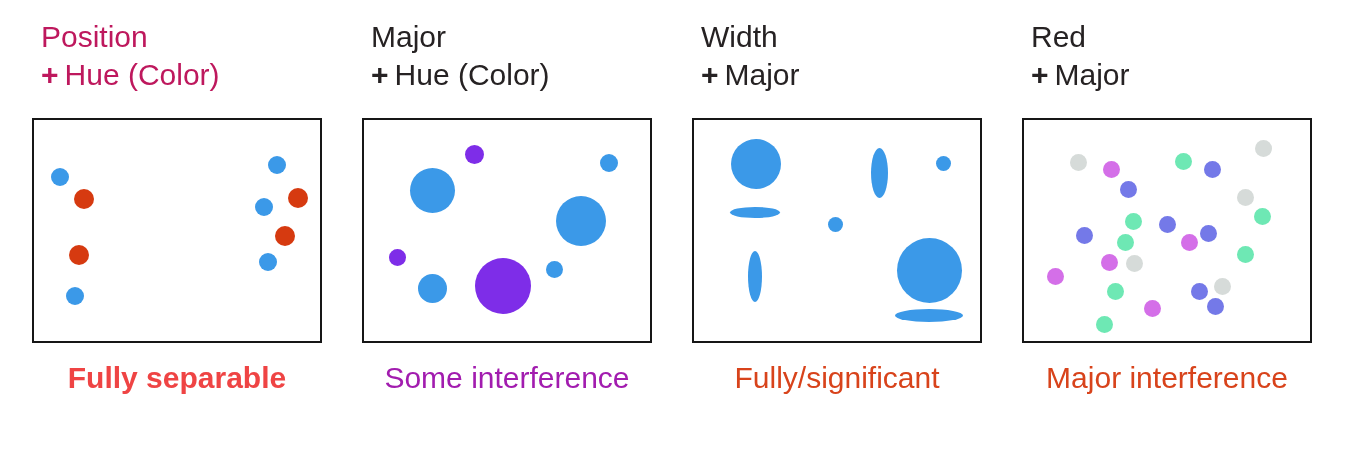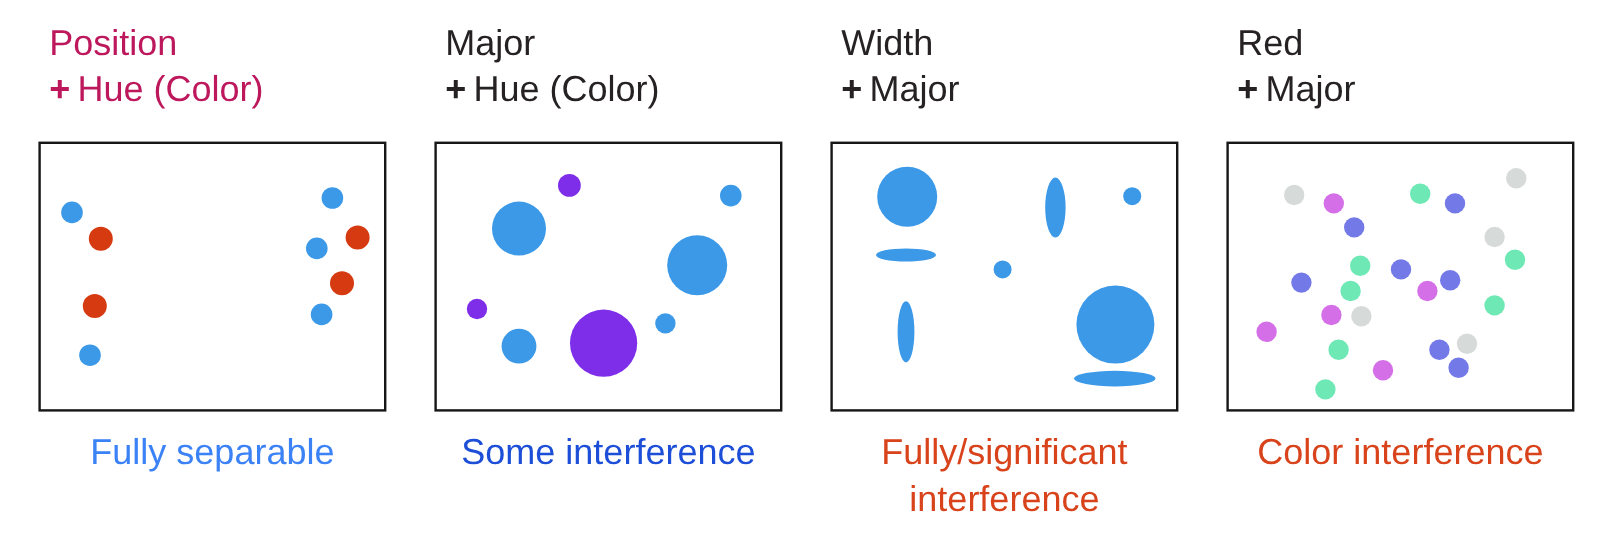--- a/index.html
+++ b/index.html
@@ -79,21 +79,21 @@
         <div class="dot" style="left: 40px; top: 69px; width: 20px; height: 20px; background: rgb(214, 58, 16);"></div>
         <div class="dot" style="left: 35px; top: 125px; width: 20px; height: 20px; background: rgb(214, 58, 16);"></div>
         <div class="dot" style="left: 32px; top: 167px; width: 18px; height: 18px; background: rgb(59, 153, 232);"></div>
         <div class="dot" style="left: 234px; top: 36px; width: 18px; height: 18px; background: rgb(59, 153, 232);"></div>
         <div class="dot" style="left: 254px; top: 68px; width: 20px; height: 20px; background: rgb(214, 58, 16);"></div>
         <div class="dot" style="left: 221px; top: 78px; width: 18px; height: 18px; background: rgb(59, 153, 232);"></div>
         <div class="dot" style="left: 241px; top: 106px; width: 20px; height: 20px; background: rgb(214, 58, 16);"></div>
         <div class="dot" style="left: 225px; top: 133px; width: 18px; height: 18px; background: rgb(59, 153, 232);"></div>
       </div>
   </div>
-  <div class="caption" style="color: #3b82f6;">
+  <div class="caption" style="color: #ef4444; font-weight: bold;">
     <span class="cline">Fully separable</span>
 
   </div>
 </div>
 
 <div class="panel" style="left: 362px;">
   <div class="panel-title" style="color: rgb(38, 34, 35);">
     <span class="tline">Major</span>
     <span class="tline"><span class="plus">+</span><span>Hue (Color)</span></span>
   </div>
@@ -102,21 +102,21 @@
         <div class="dot" style="left: 100.5px; top: 24.5px; width: 19px; height: 19px; background: rgb(126, 45, 232);"></div>
         <div class="dot" style="left: 45.5px; top: 47.5px; width: 45px; height: 45px; background: rgb(59, 153, 232);"></div>
         <div class="dot" style="left: 236px; top: 34px; width: 18px; height: 18px; background: rgb(59, 153, 232);"></div>
         <div class="dot" style="left: 192px; top: 76px; width: 50px; height: 50px; background: rgb(59, 153, 232);"></div>
         <div class="dot" style="left: 24.5px; top: 128.5px; width: 17px; height: 17px; background: rgb(126, 45, 232);"></div>
         <div class="dot" style="left: 53.5px; top: 153.5px; width: 29px; height: 29px; background: rgb(59, 153, 232);"></div>
         <div class="dot" style="left: 111px; top: 138px; width: 56px; height: 56px; background: rgb(126, 45, 232);"></div>
         <div class="dot" style="left: 181.5px; top: 140.5px; width: 17px; height: 17px; background: rgb(59, 153, 232);"></div>
       </div>
   </div>
-  <div class="caption" style="color: #1d4ed8;">
+  <div class="caption" style="color: #a21caf;">
     <span class="cline">Some interference</span>
 
   </div>
 </div>
 
 <div class="panel" style="left: 692px;">
   <div class="panel-title" style="color: rgb(38, 34, 35);">
     <span class="tline">Width</span>
     <span class="tline"><span class="plus">+</span><span>Major</span></span>
   </div>
@@ -127,21 +127,20 @@
         <div class="dot" style="left: 176.5px; top: 28px; width: 17px; height: 50px; background: rgb(59, 153, 232);"></div>
         <div class="dot" style="left: 241.5px; top: 35.5px; width: 15px; height: 15px; background: rgb(59, 153, 232);"></div>
         <div class="dot" style="left: 133.5px; top: 96.5px; width: 15px; height: 15px; background: rgb(59, 153, 232);"></div>
         <div class="dot" style="left: 54px; top: 130.5px; width: 14px; height: 51px; background: rgb(59, 153, 232);"></div>
         <div class="dot" style="left: 202.5px; top: 117.5px; width: 65px; height: 65px; background: rgb(59, 153, 232);"></div>
         <div class="dot" style="left: 201px; top: 188.5px; width: 68px; height: 13px; background: rgb(59, 153, 232);"></div>
       </div>
   </div>
   <div class="caption" style="color: rgb(216, 67, 27);">
     <span class="cline">Fully/significant</span>
-    <span class="cline">interference</span>
   </div>
 </div>
 
 <div class="panel" style="left: 1022px;">
   <div class="panel-title" style="color: rgb(38, 34, 35);">
     <span class="tline">Red</span>
     <span class="tline"><span class="plus">+</span><span>Major</span></span>
   </div>
   <div class="box" style="border-color: rgb(22, 22, 22);">
     <div class="dots">
@@ -165,16 +164,16 @@
         <div class="dot" style="left: 22.5px; top: 147.5px; width: 17px; height: 17px; background: rgb(212, 111, 232);"></div>
         <div class="dot" style="left: 82.5px; top: 162.5px; width: 17px; height: 17px; background: rgb(110, 232, 180);"></div>
         <div class="dot" style="left: 166.5px; top: 162.5px; width: 17px; height: 17px; background: rgb(116, 121, 232);"></div>
         <div class="dot" style="left: 189.5px; top: 157.5px; width: 17px; height: 17px; background: rgb(214, 219, 217);"></div>
         <div class="dot" style="left: 119.5px; top: 179.5px; width: 17px; height: 17px; background: rgb(212, 111, 232);"></div>
         <div class="dot" style="left: 182.5px; top: 177.5px; width: 17px; height: 17px; background: rgb(116, 121, 232);"></div>
         <div class="dot" style="left: 71.5px; top: 195.5px; width: 17px; height: 17px; background: rgb(110, 232, 180);"></div>
       </div>
   </div>
   <div class="caption" style="color: rgb(216, 67, 27);">
-    <span class="cline">Color interference</span>
+    <span class="cline">Major interference</span>
 
   </div>
 </div>
 
 </body></html>

